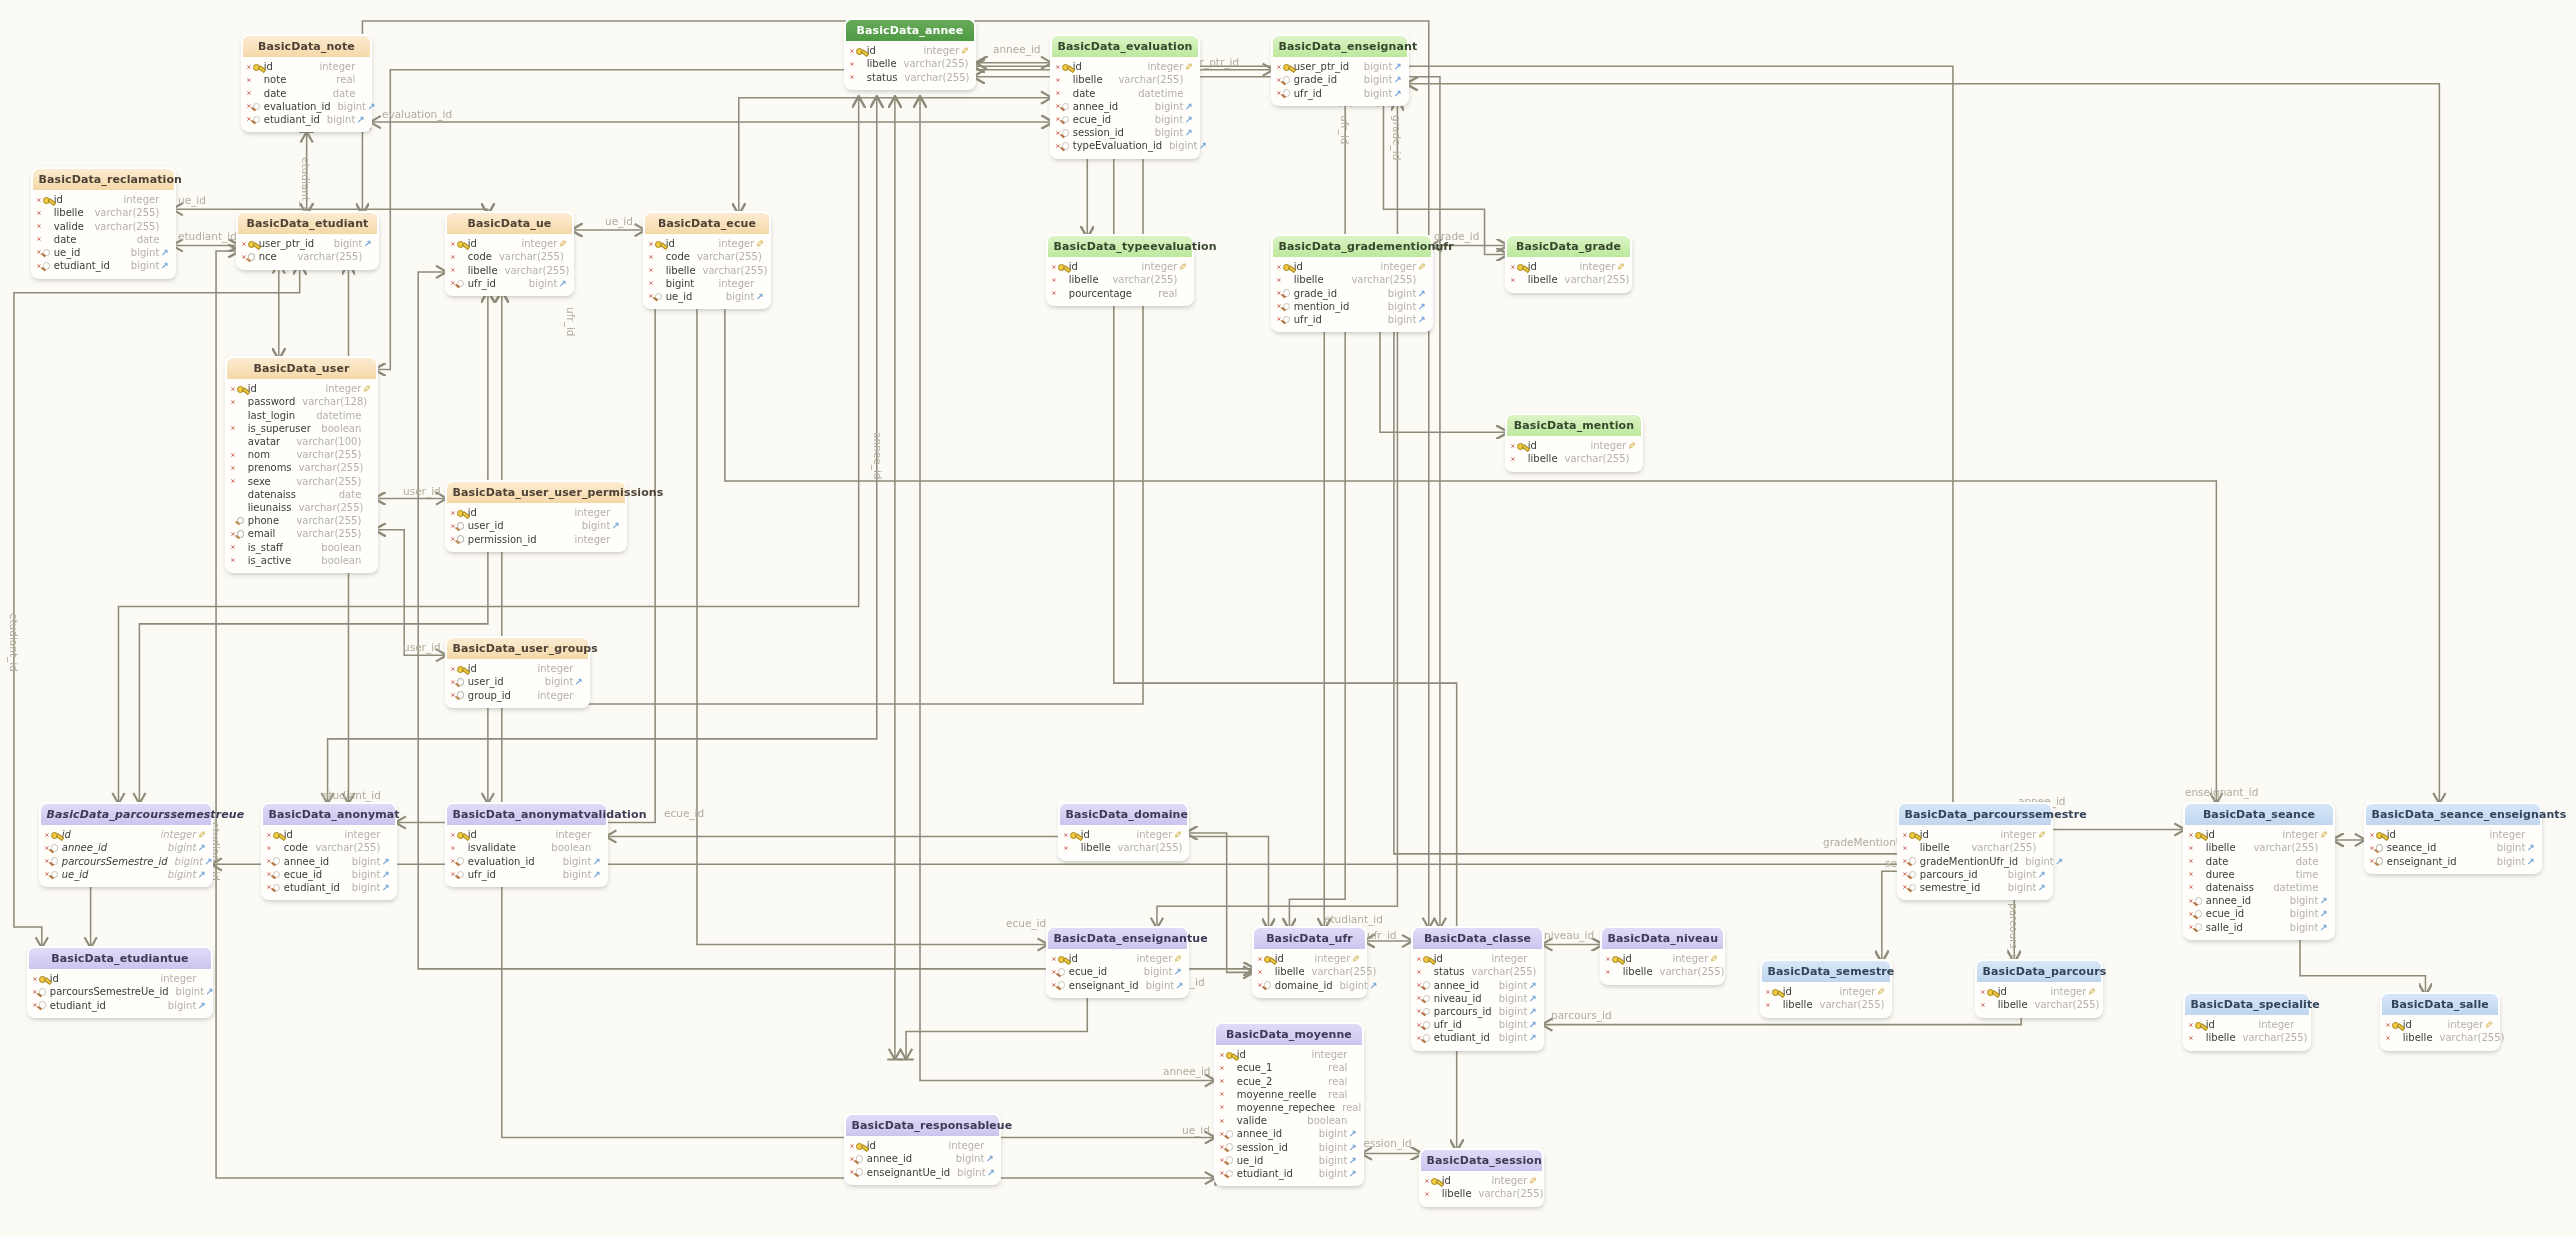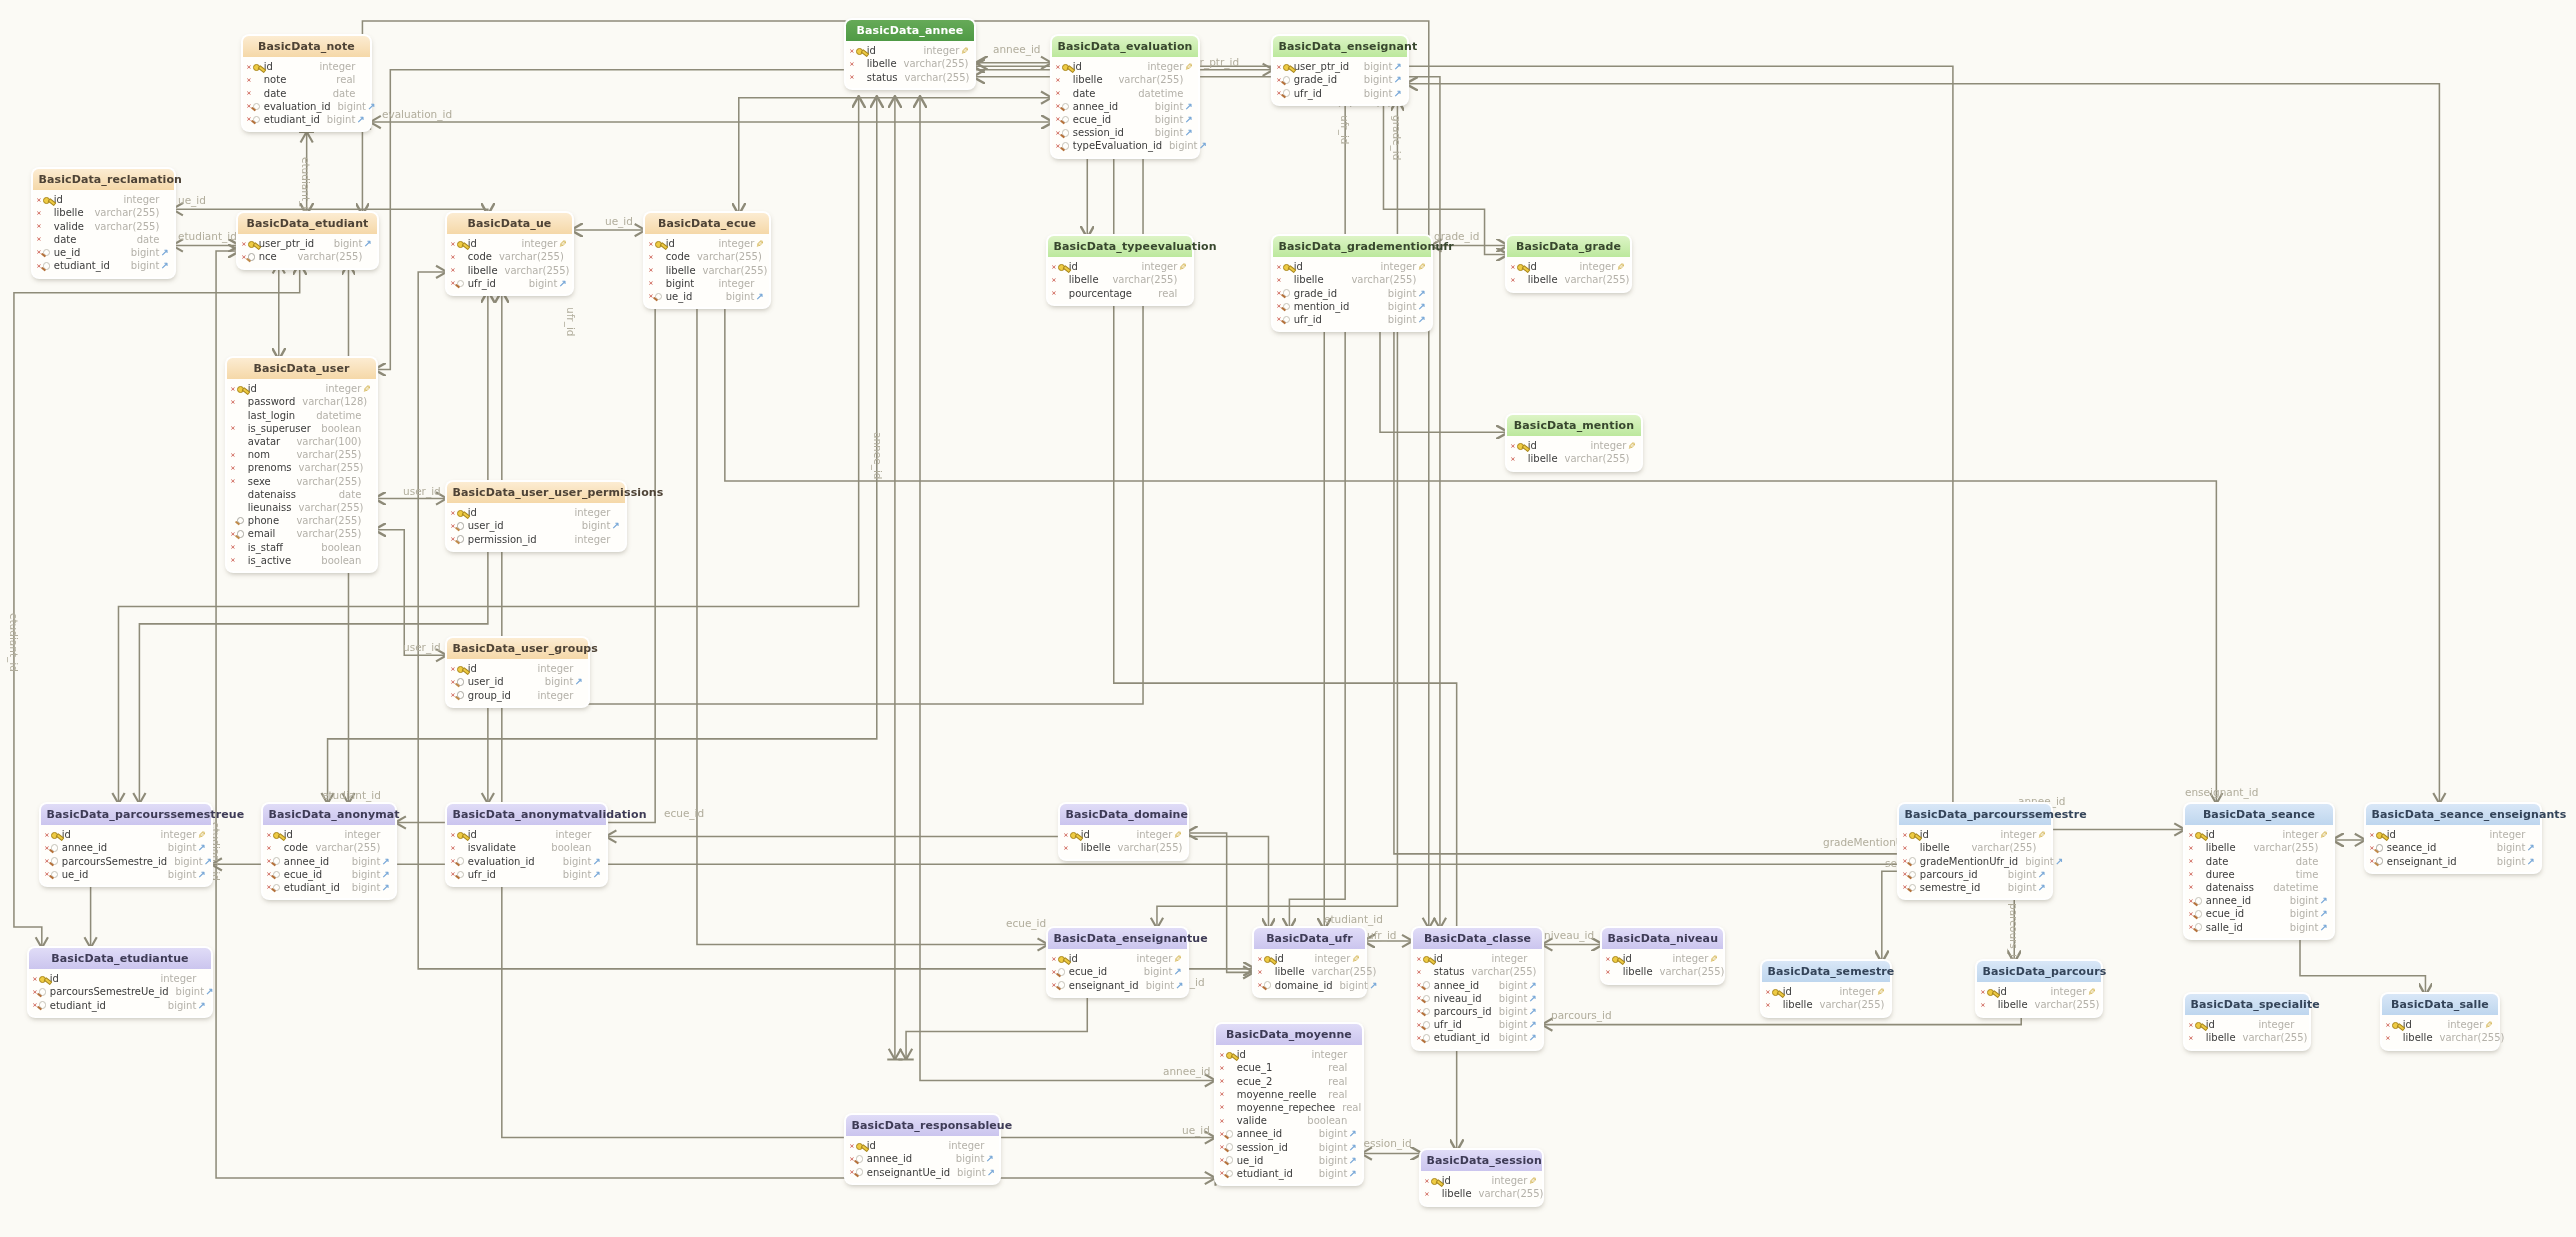--- a/index.html
+++ b/index.html
@@ -682,21 +682,21 @@
           </div>
           <div class="frow">
             <span class="req">×</span>
             <span class="ic ic-uniq ic-uniq2"></span>
             <span class="fname">group_id</span>
             <span class="ftype">integer</span>
             <span class="fsuf"></span>
           </div>
         </div>
       </div>
-      <div class="tbl" style="left: 41px; top: 804px; width: 170px;">
+      <div class="tbl" style="left: 41px; top: 804px; width: 170px; font-style: italic;">
         <div class="tbl-hdr hdr-purple">BasicData_parcourssemestreue</div>
         <div class="tbl-body">
           <div class="frow">
             <span class="req">×</span>
             <span class="ic ic-pk"></span>
             <span class="fname">id</span>
             <span class="ftype">integer</span>
             <span class="fsuf"><span class="pencil">✎</span></span>
           </div>
           <div class="frow">

